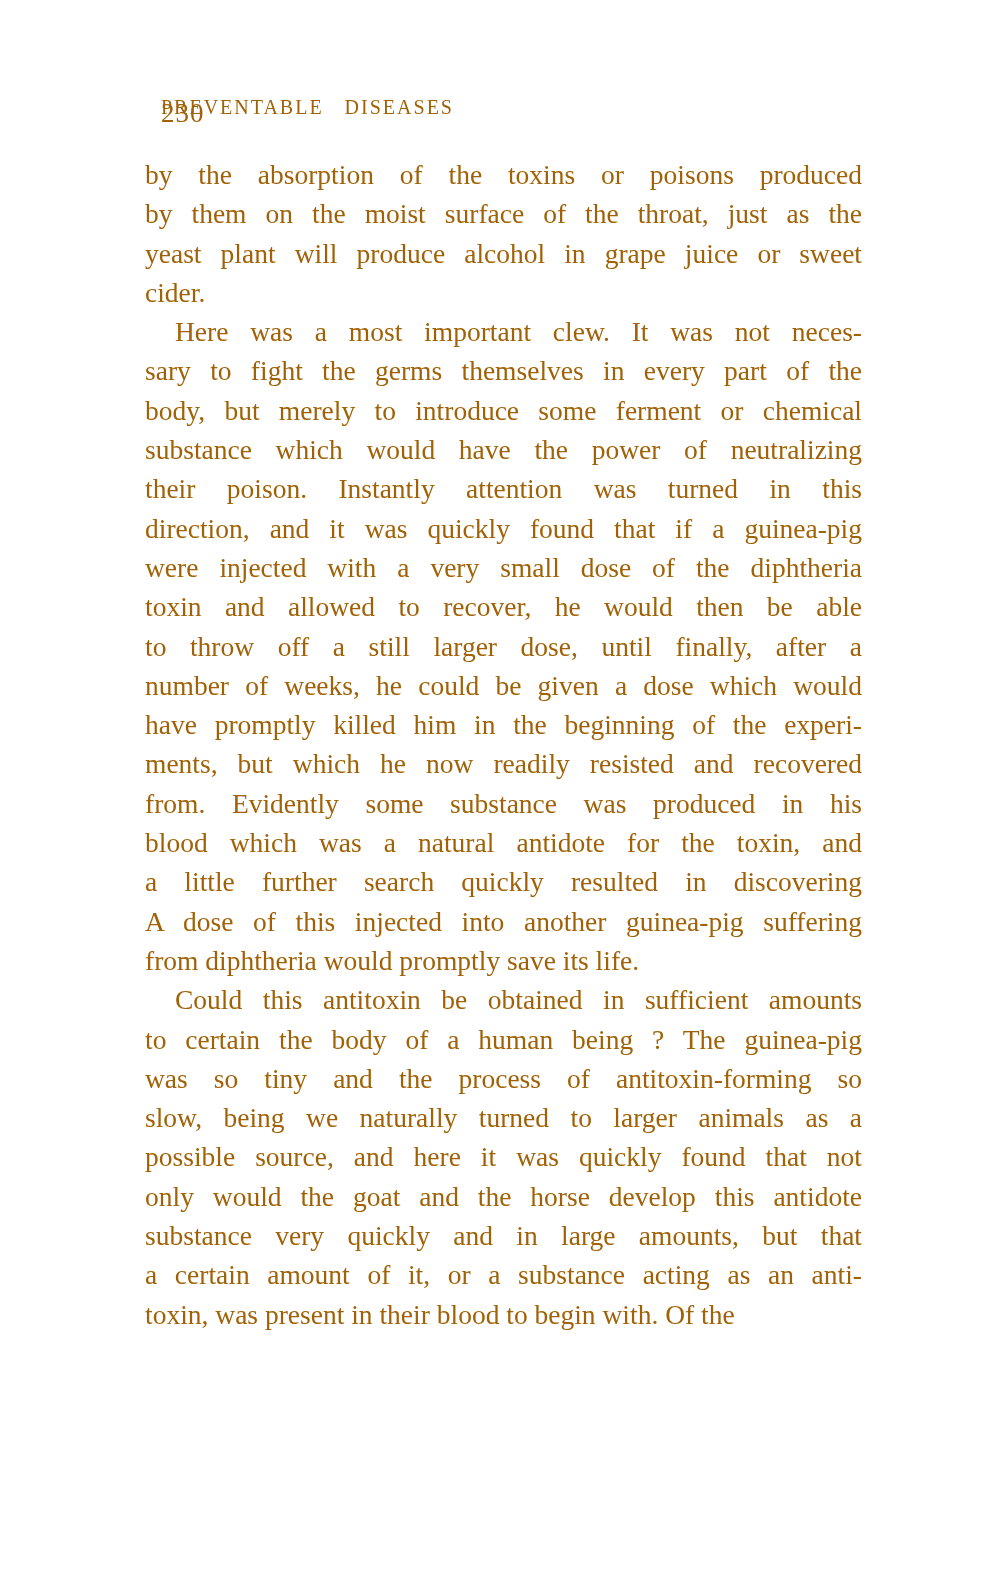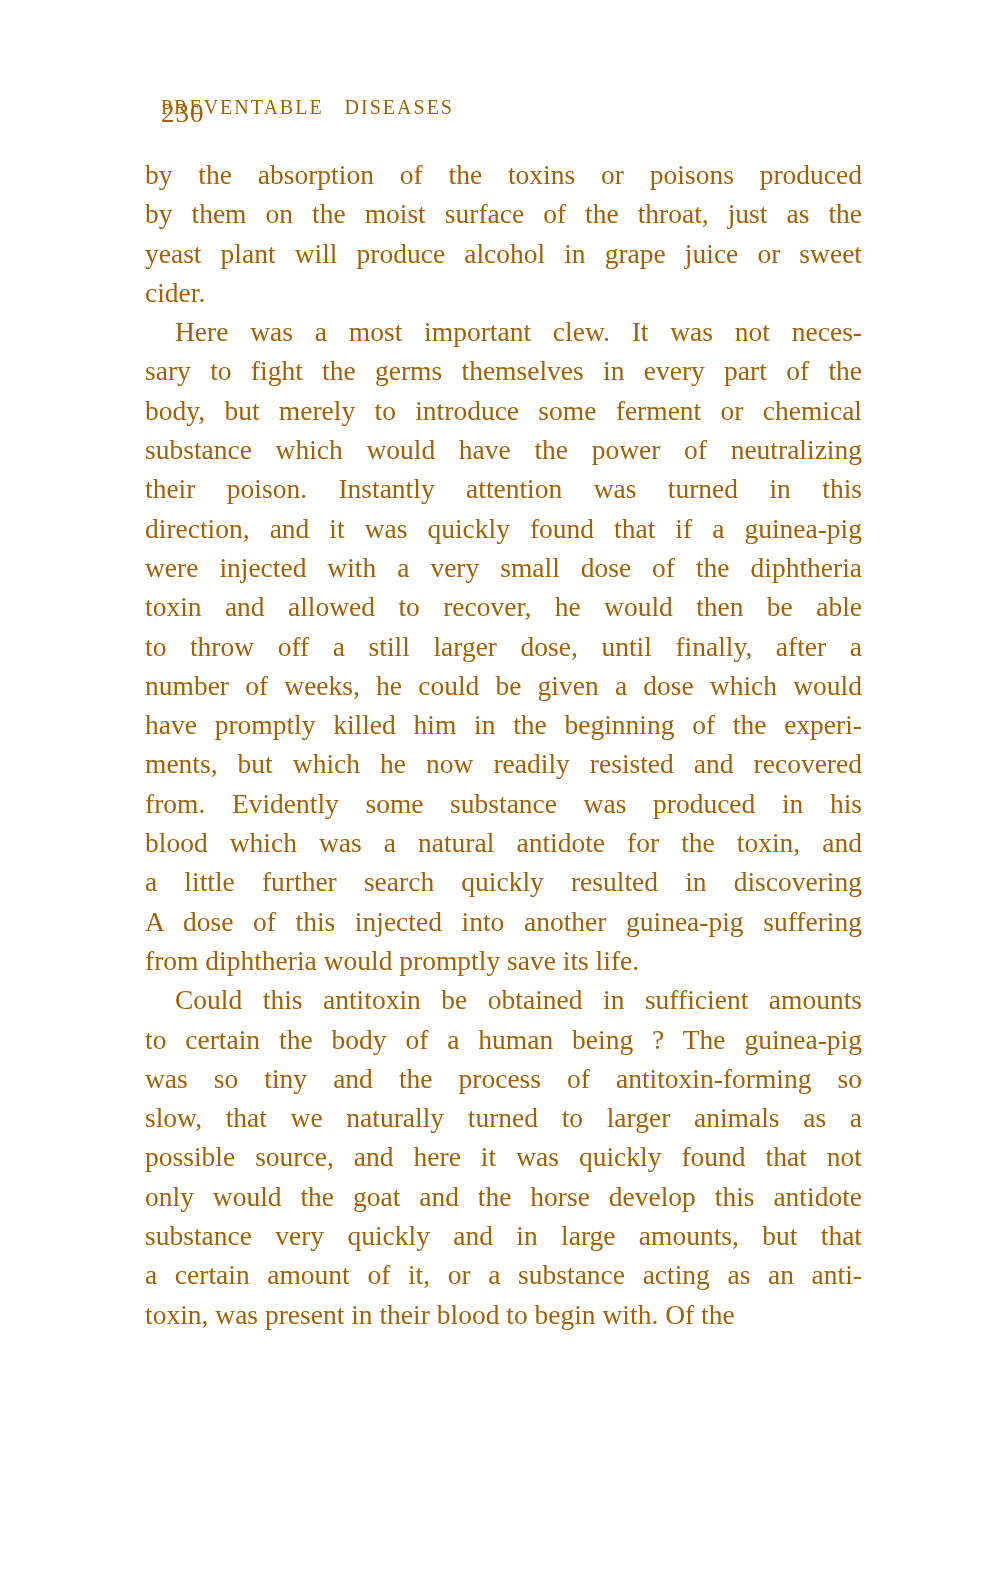--- a/index.html
+++ b/index.html
@@ -98,21 +98,21 @@
         <div class="line">from. Evidently some substance was produced in his</div>
         <div class="line">blood which was a natural antidote for the toxin, and</div>
         <div class="line">a little further search quickly resulted in discovering</div>
         <div class="line">A dose of this injected into another guinea-pig suffering</div>
         <div class="line para-end">from diphtheria would promptly save its life.</div>
       </div>
       <div class="paragraph">
         <div class="line indent">Could this antitoxin be obtained in sufficient amounts</div>
         <div class="line">to certain the body of a human being ? The guinea-pig</div>
         <div class="line">was so tiny and the process of antitoxin-forming so</div>
-        <div class="line">slow, that we naturally turned to larger animals as a</div>
+        <div class="line">slow, being we naturally turned to larger animals as a</div>
         <div class="line">possible source, and here it was quickly found that not</div>
         <div class="line">only would the goat and the horse develop this antidote</div>
         <div class="line">substance very quickly and in large amounts, but that</div>
         <div class="line">a certain amount of it, or a substance acting as an anti-</div>
         <div class="line para-end">toxin, was present in their blood to begin with. Of the</div>
       </div>
     </div>
 
   <div class="ink-dot"></div>
 </div>

